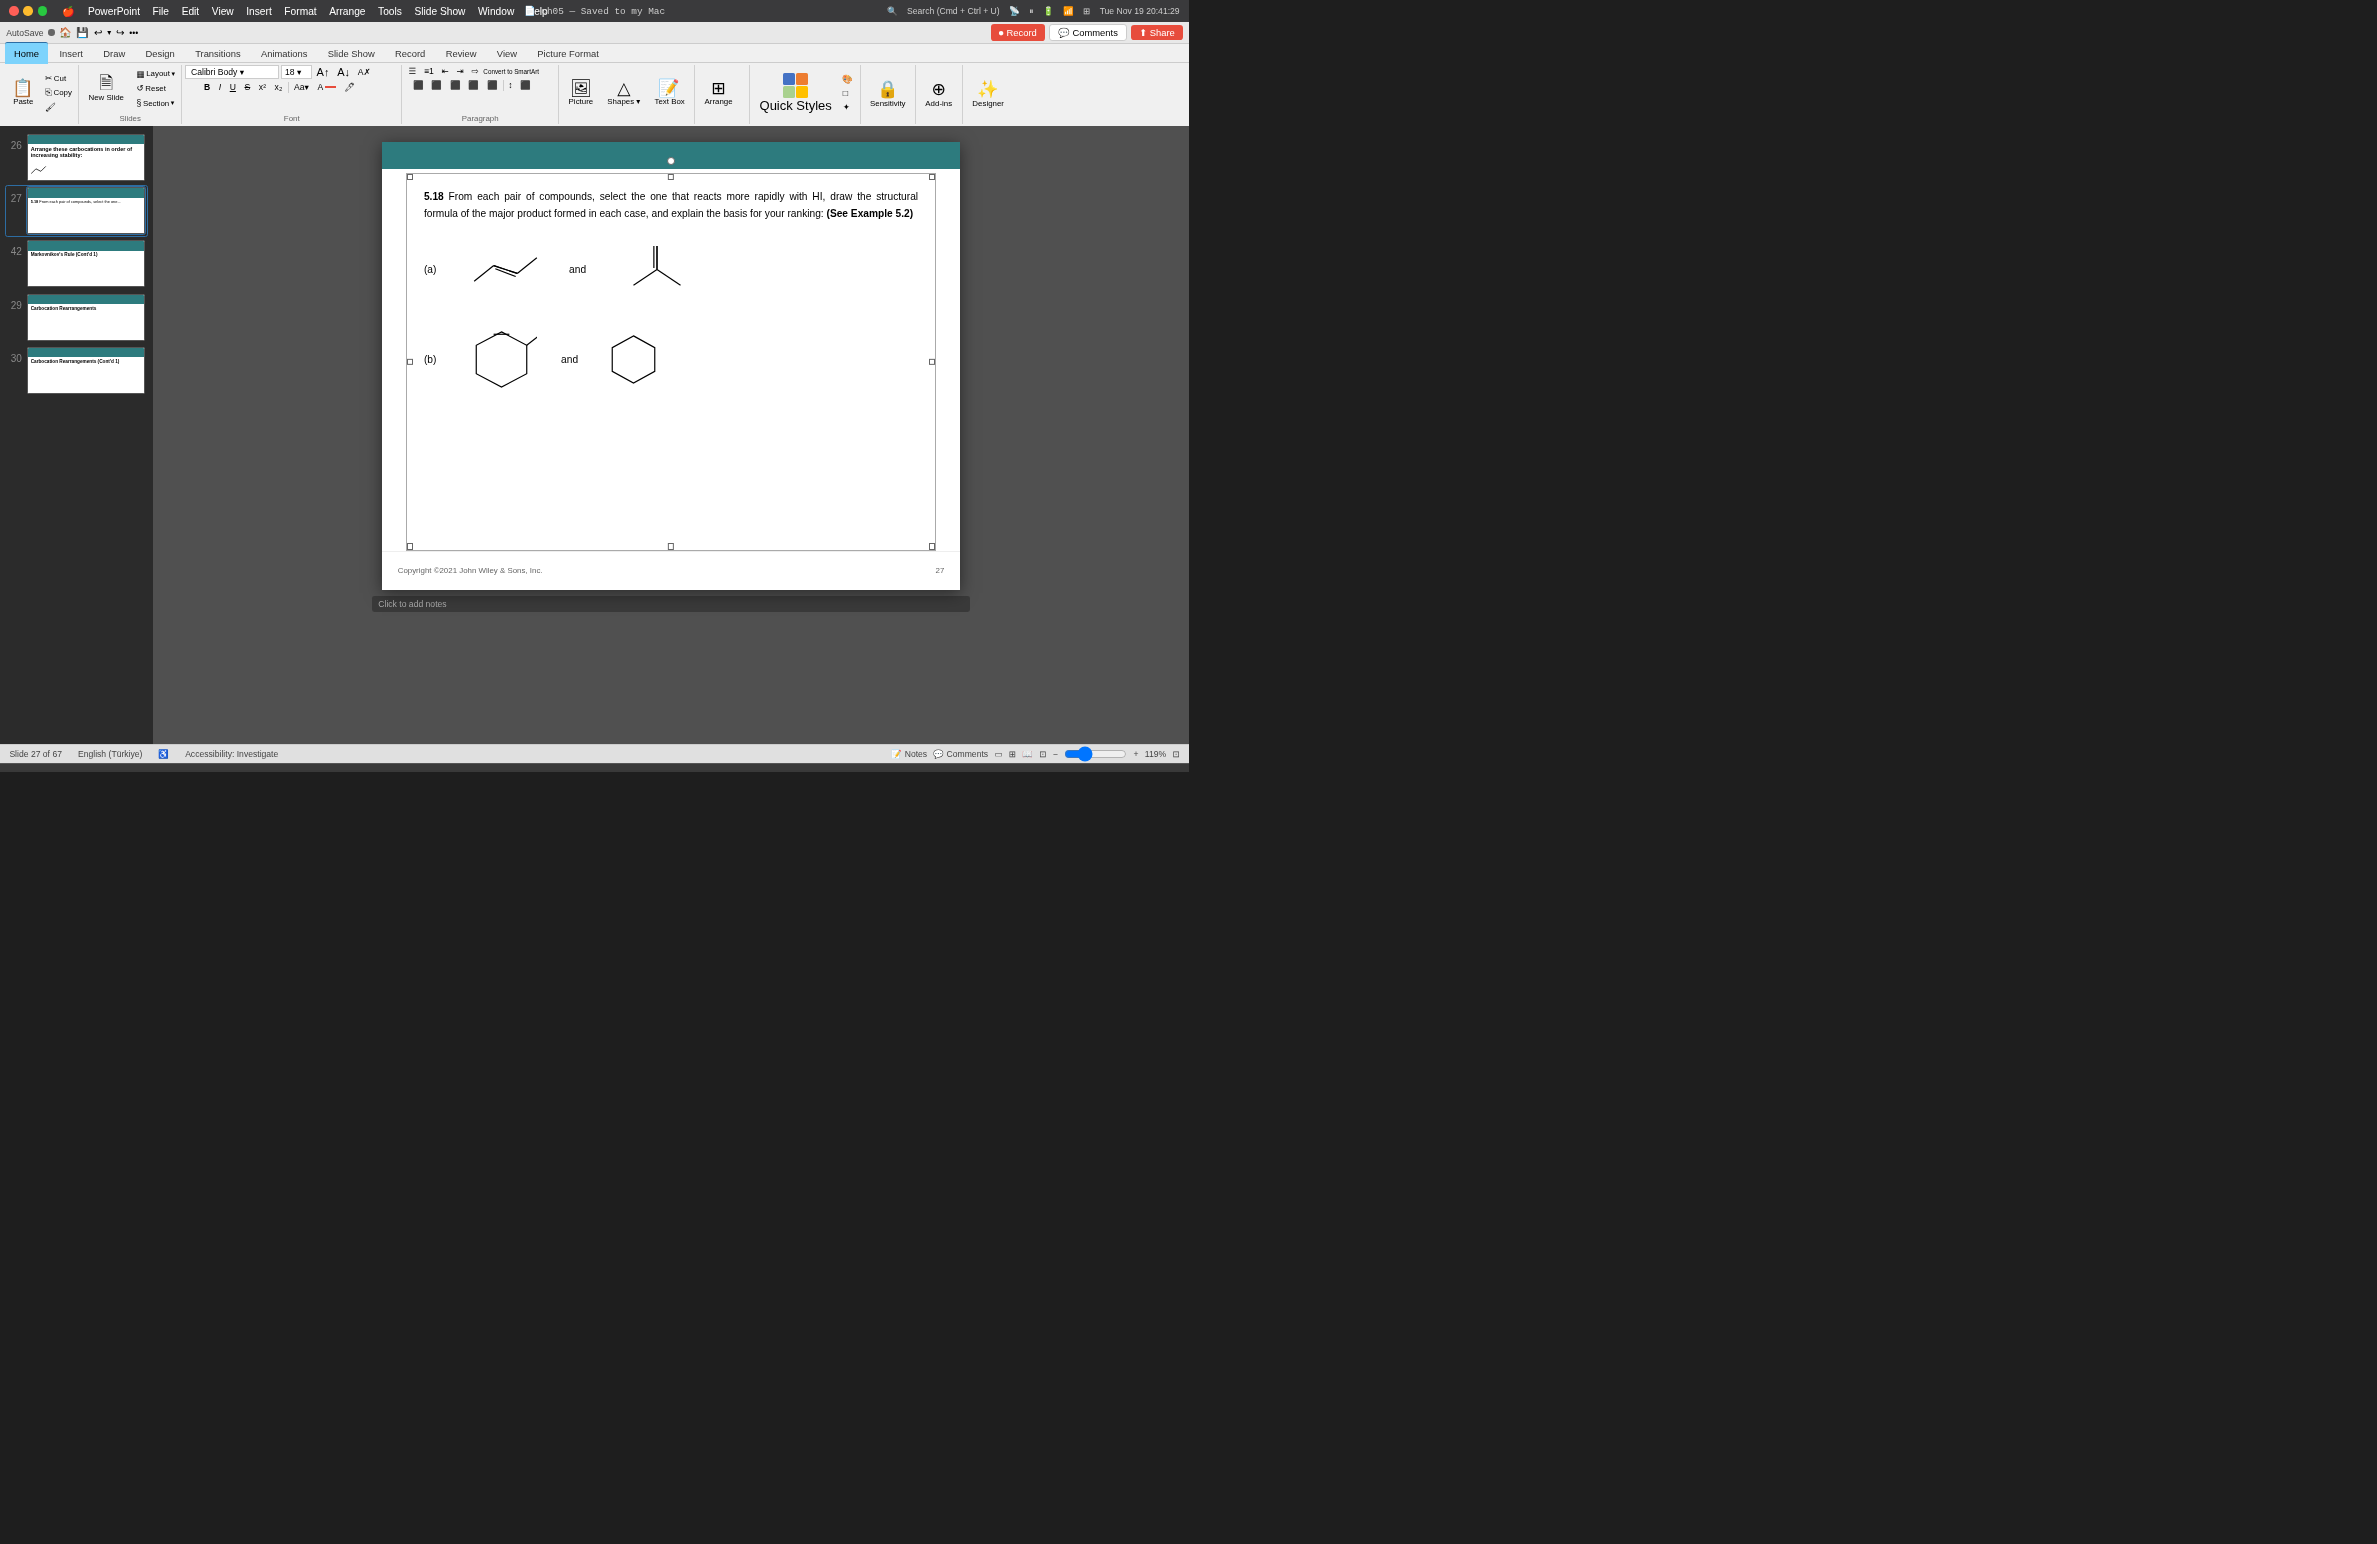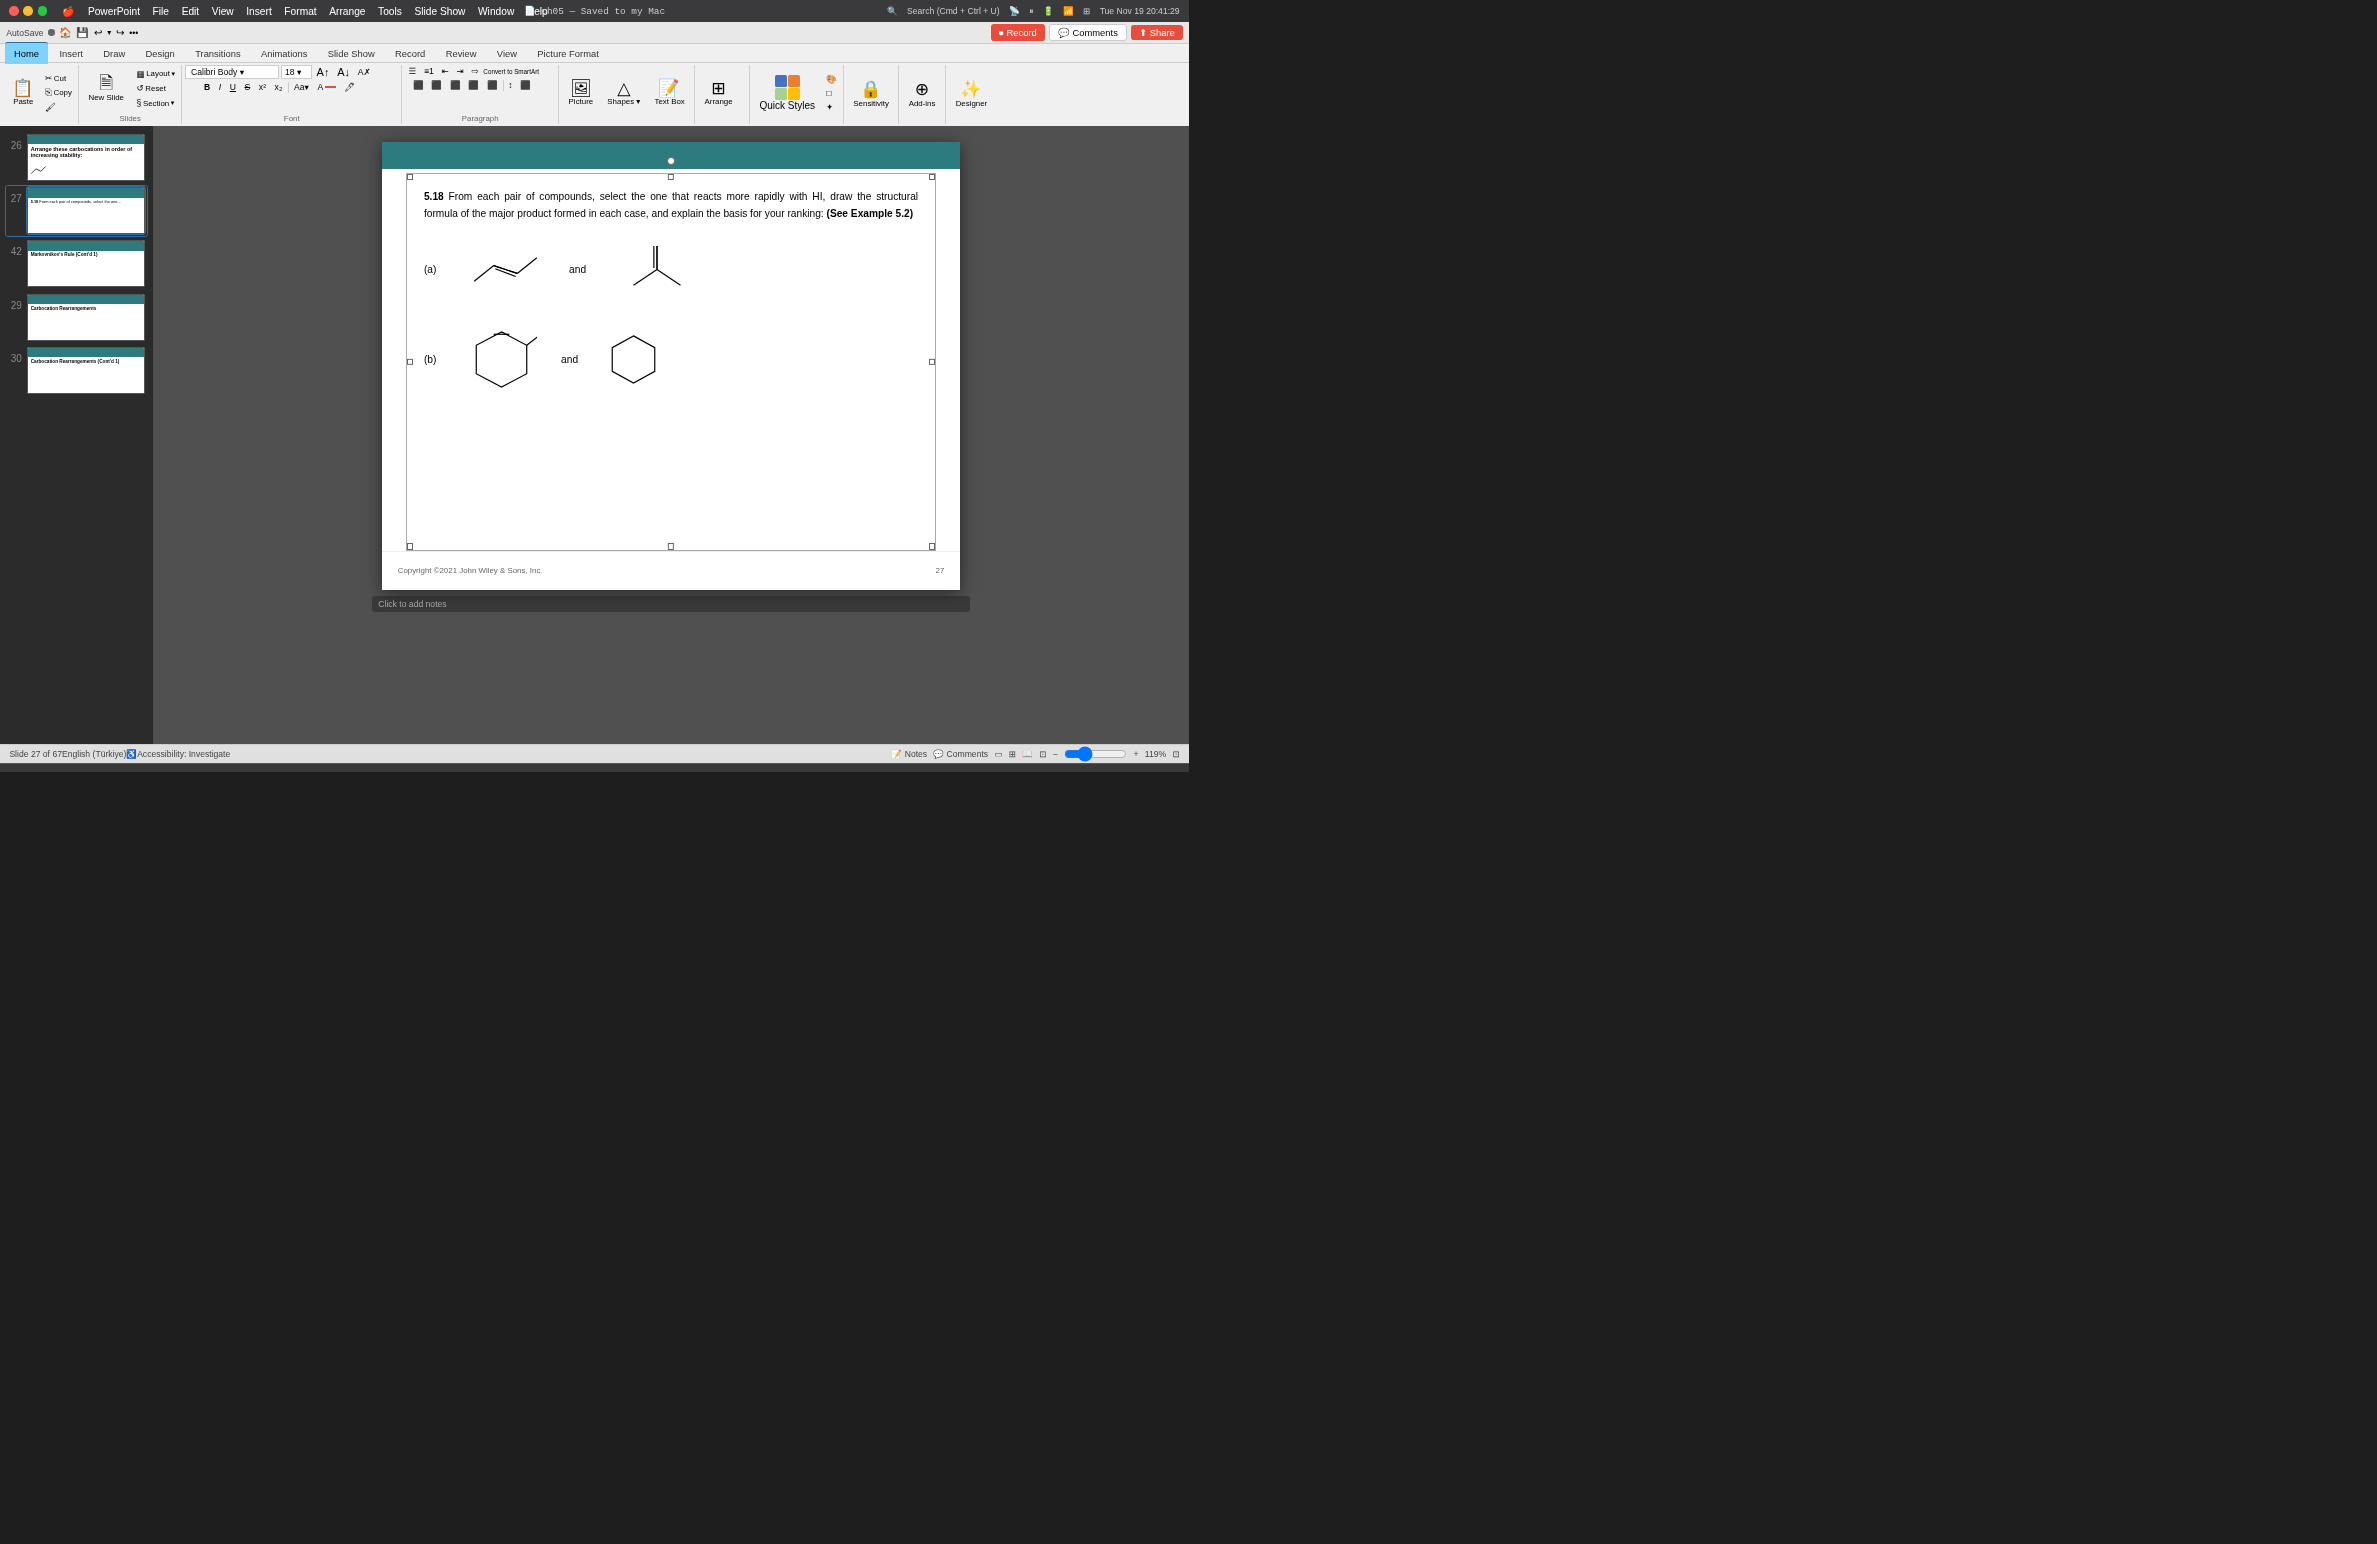--- a/index.html
+++ b/index.html
@@ -165,21 +165,21 @@
       height: 19px;
       background: #e0e0e0;
       display: flex;
       align-items: center;
       justify-content: space-between;
       padding: 0 9.4px;
       font-size: 8.6px;
       color: #444;
       border-top: 0.8px solid #ccc;
     }
-    .status-left { display: flex; gap: 0; align-items: center; }
+    .status-left { display: flex; gap: 16px; align-items: center; }
     .status-right { display: flex; gap: 6.3px; align-items: center; }
     .zoom-slider { width: 63px; }
 
     
     .dock {
       height: 47px;
       background: rgba(60,60,60,0.9);
       display: flex;
       align-items: center;
       justify-content: center;
@@ -472,21 +472,21 @@
 
     <div class="rg" style="min-width:63px;">
       <div class="rg-top">
         <div class="rbig">
           <div style="display:grid;grid-template-columns:1fr 1fr;gap:0.8px;width:25px;height:25px;">
             <div style="background:#4472c4;border-radius:1.6px;"></div>
             <div style="background:#ed7d31;border-radius:1.6px;"></div>
             <div style="background:#a9d18e;border-radius:1.6px;"></div>
             <div style="background:#ffc000;border-radius:1.6px;"></div>
           </div>
-          <span style="font-size:10px;">Quick Styles</span>
+          <span style="font-size:13px;">Quick Styles</span>
         </div>
         <div class="col2" style="gap:0.8px;">
           <div class="rsm">🎨</div>
           <div class="rsm">□</div>
           <div class="rsm">✦</div>
         </div>
       </div>
       <div class="rg-bottom"></div>
     </div>
 

